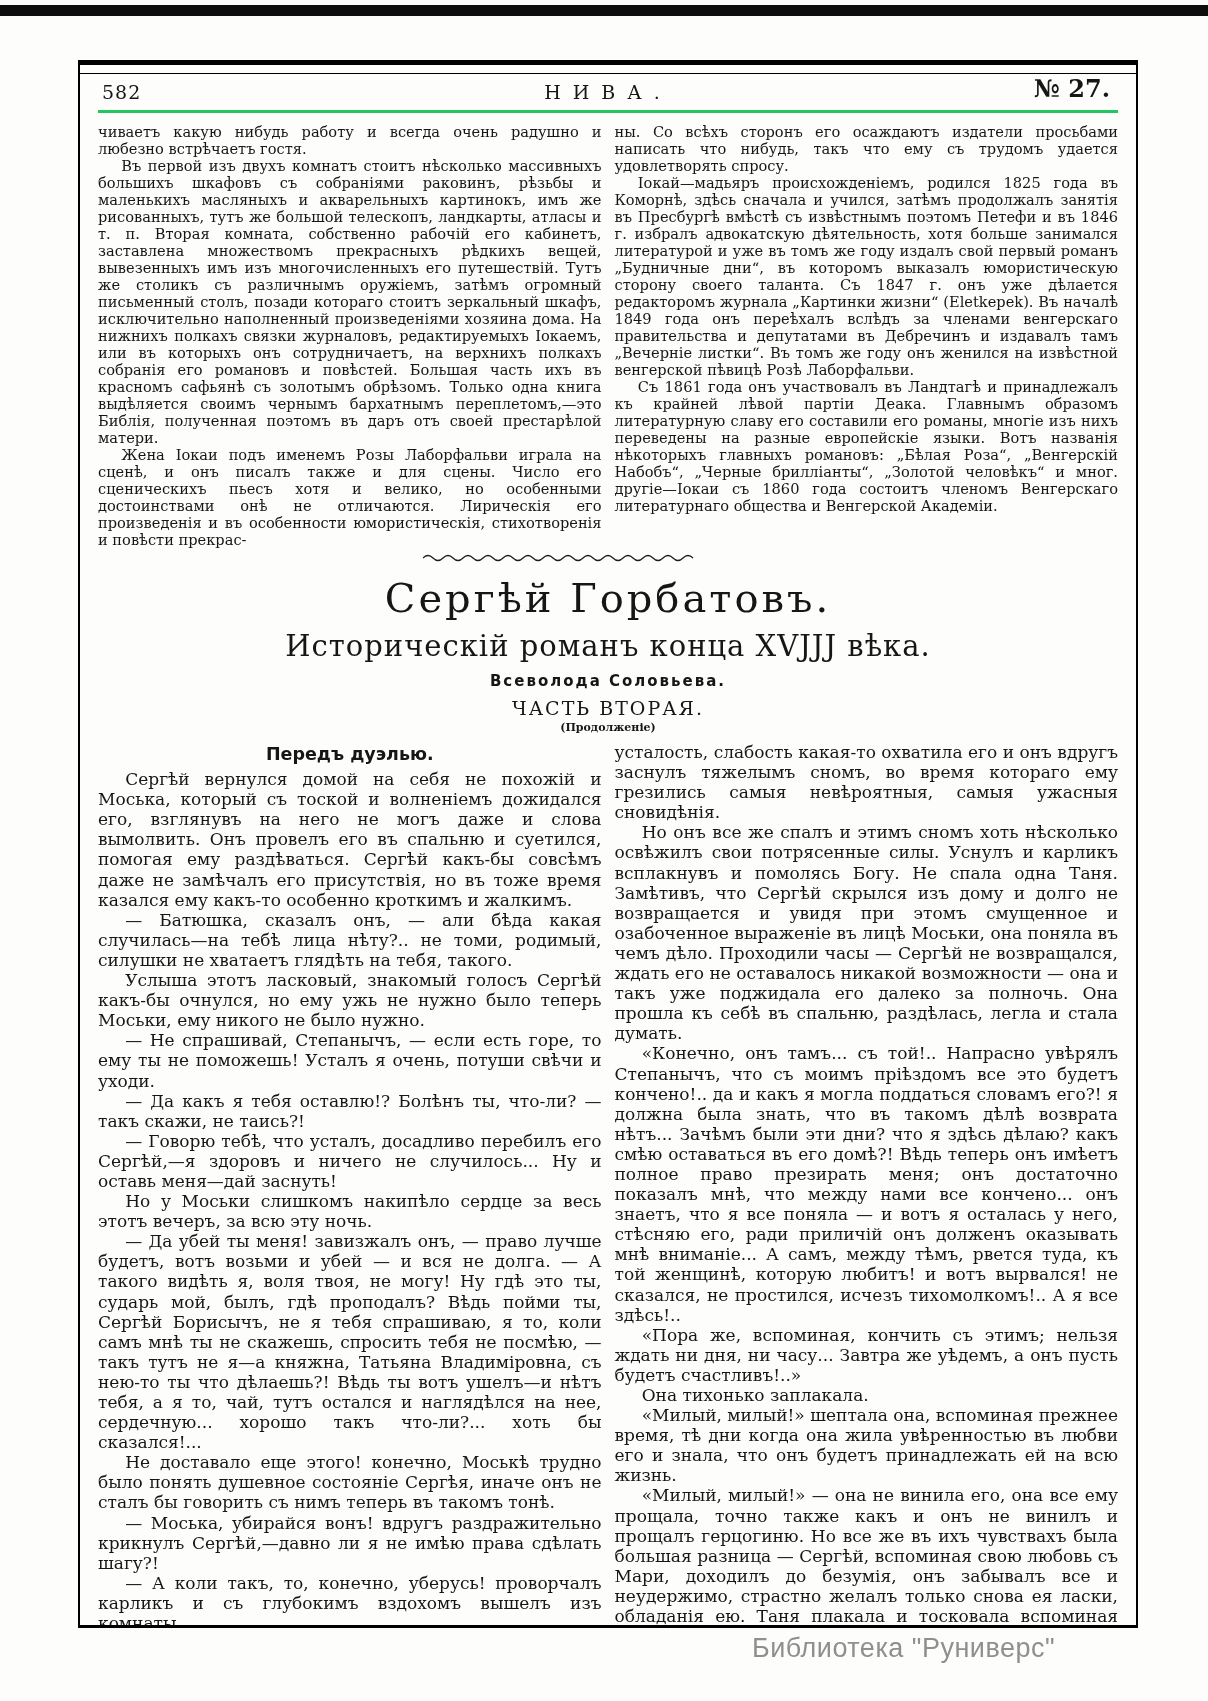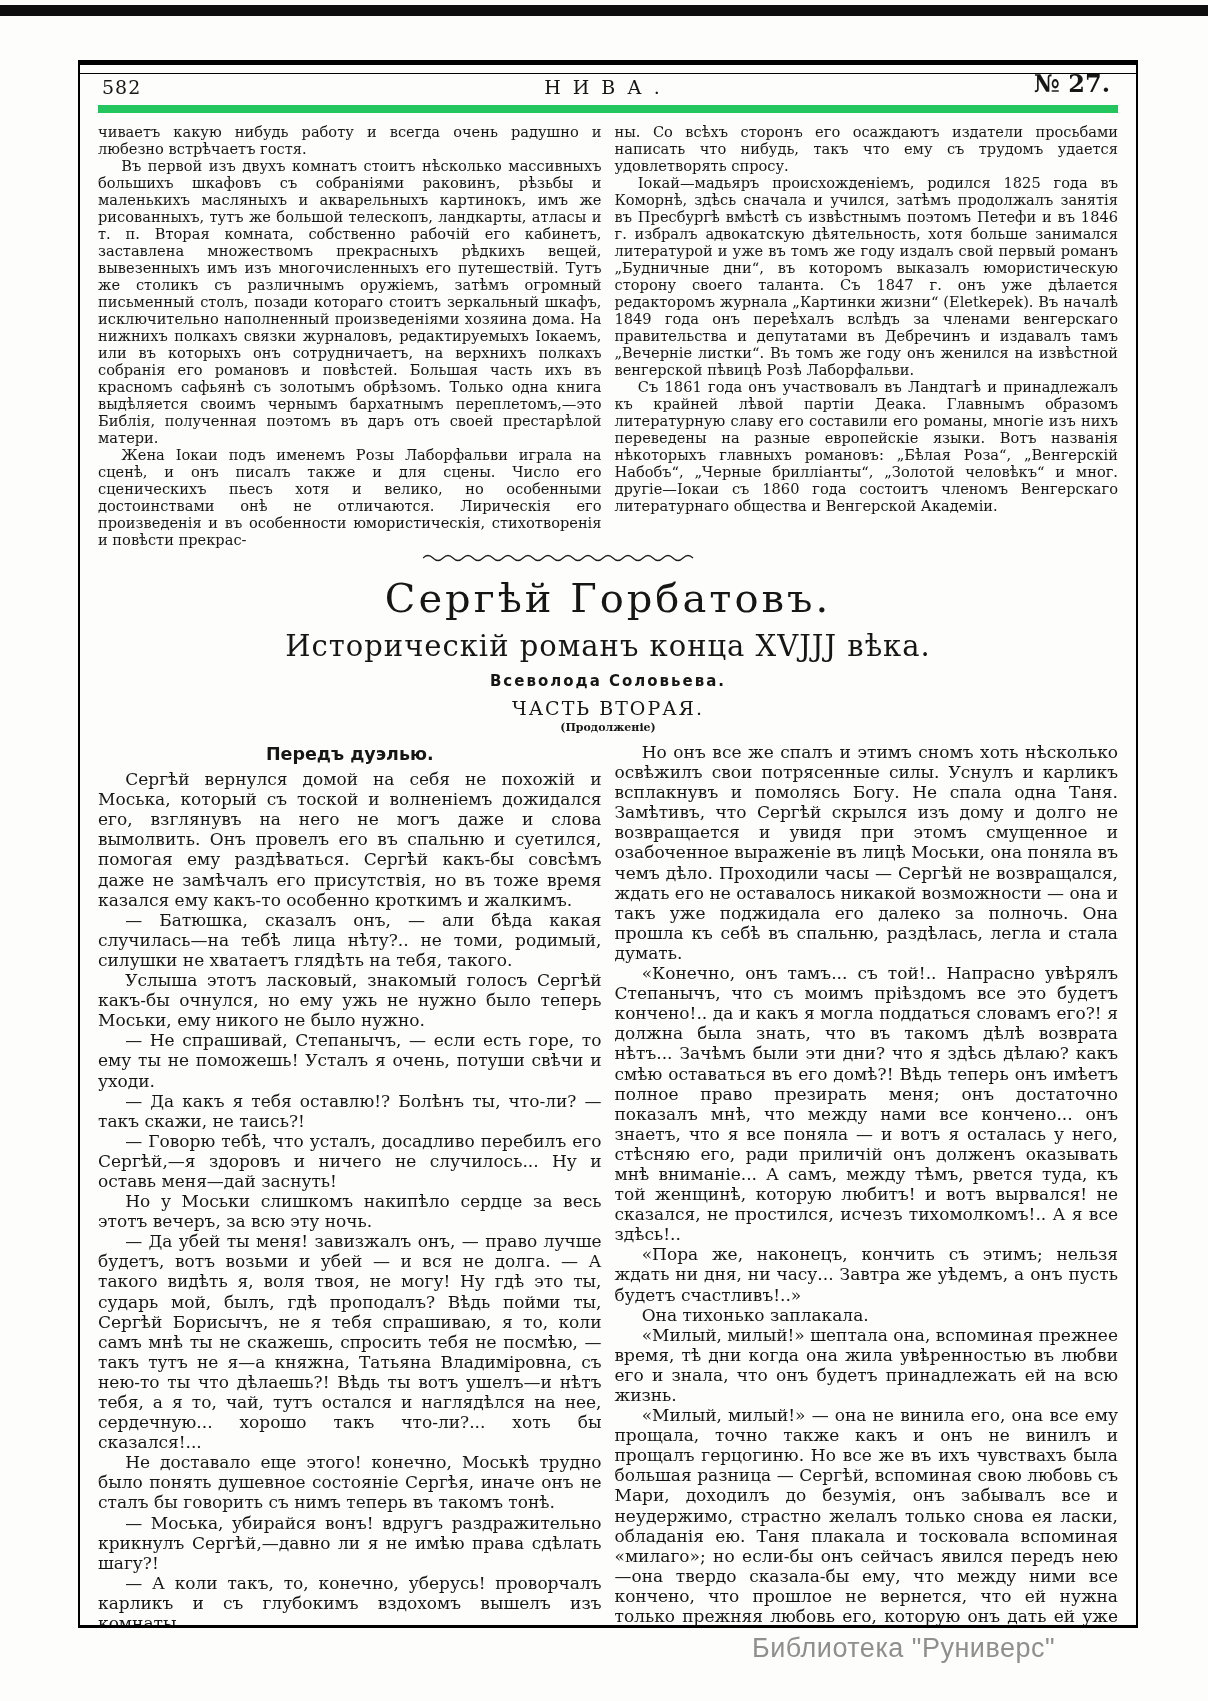--- a/index.html
+++ b/index.html
@@ -5,21 +5,21 @@
   html,body{margin:0;padding:0;}
   body{background:#ffffff;}
   .scan{position:relative;width:1208px;height:1701px;background:#fdfdfc;overflow:hidden;
         font-family:"DejaVu Serif", serif;color:#161616;}
   .top-band{position:absolute;top:5px;left:0;width:100%;height:11px;background:#0e0e0e;}
   .frame{position:absolute;top:60px;left:78px;width:1060px;height:1568px;box-sizing:border-box;
          border-top:5px solid #000;border-bottom:3px solid #000;
          border-left:2px solid #000;border-right:2px solid #000;
          padding:0 18px;overflow:hidden;}
   .frame::before{content:"";position:absolute;top:8px;left:0;right:0;height:1px;background:#000;}
-  .header{position:relative;height:48px;box-sizing:border-box;border-bottom:8px solid #22c55e;}
+  .header{position:relative;height:48px;box-sizing:border-box;border-bottom:3px solid #22c55e;}
   .pnum{position:absolute;left:4px;bottom:7px;font-size:19px;letter-spacing:1px;}
   .masthead{position:absolute;left:0;right:0;bottom:7px;text-align:center;
             font-size:19px;letter-spacing:12px;}
   .issue{position:absolute;right:8px;bottom:7px;font-size:24px;font-weight:bold;}
   .cols{display:flex;gap:13px;}
   .col{flex:1;min-width:0;}
   .top-section{margin-top:10px;}
   .top-col{font-size:14.6px;line-height:17px;}
   .para{margin:0;text-align:justify;}
   .ind{text-indent:1.6em;}
@@ -89,23 +89,24 @@
             <p class="para ind">— Да какъ я тебя оставлю!? Болѣнъ ты, что-ли? — такъ скажи, не таись?!</p>
             <p class="para ind">— Говорю тебѣ, что усталъ, досадливо перебилъ его Сергѣй,—я здоровъ и ничего не случилось... Ну и оставь меня—дай заснуть!</p>
             <p class="para ind">Но у Моськи слишкомъ накипѣло сердце за весь этотъ вечеръ, за всю эту ночь.</p>
             <p class="para ind">— Да убей ты меня! завизжалъ онъ, — право лучше будетъ, вотъ возьми и убей — и вся не долга. — А такого видѣть я, воля твоя, не могу! Ну гдѣ это ты, сударь мой, былъ, гдѣ проподалъ? Вѣдь пойми ты, Сергѣй Борисычъ, не я тебя спрашиваю, я то, коли самъ мнѣ ты не скажешь, спросить тебя не посмѣю, — такъ тутъ не я—а княжна, Татьяна Владиміровна, съ нею-то ты что дѣлаешь?! Вѣдь ты вотъ ушелъ—и нѣтъ тебя, а я то, чай, тутъ остался и наглядѣлся на нее, сердечную... хорошо такъ что-ли?... хоть бы сказался!...</p>
             <p class="para ind">Не доставало еще этого! конечно, Моськѣ трудно было понять душевное состояніе Сергѣя, иначе онъ не сталъ бы говорить съ нимъ теперь въ такомъ тонѣ.</p>
             <p class="para ind">— Моська, убирайся вонъ! вдругъ раздражительно крикнулъ Сергѣй,—давно ли я не имѣю права сдѣлать шагу?!</p>
             <p class="para ind">— А коли такъ, то, конечно, уберусь! проворчалъ карликъ и съ глубокимъ вздохомъ вышелъ изъ комнаты.</p>
           </div>
       </div>
       <div class="col novel-col">
+          <p class="para">усталость, слабость какая-то охватила его и онъ вдругъ заснулъ тяжелымъ сномъ, во время котораго ему грезились самыя невѣроятныя, самыя ужасныя сновидѣнія.</p>
           <p class="para ind">Но онъ все же спалъ и этимъ сномъ хоть нѣсколько освѣжилъ свои потрясенные силы. Уснулъ и карликъ всплакнувъ и помолясь Богу. Не спала одна Таня. Замѣтивъ, что Сергѣй скрылся изъ дому и долго не возвращается и увидя при этомъ смущенное и озабоченное выраженіе въ лицѣ Моськи, она поняла въ чемъ дѣло. Проходили часы — Сергѣй не возвращался, ждать его не оставалось никакой возможности — она и такъ уже поджидала его далеко за полночь. Она прошла къ себѣ въ спальню, раздѣлась, легла и стала думать.</p>
           <p class="para ind">«Конечно, онъ тамъ... съ той!.. Напрасно увѣрялъ Степанычъ, что съ моимъ пріѣздомъ все это будетъ кончено!.. да и какъ я могла поддаться словамъ его?! я должна была знать, что въ такомъ дѣлѣ возврата нѣтъ... Зачѣмъ были эти дни? что я здѣсь дѣлаю? какъ смѣю оставаться въ его домѣ?! Вѣдь теперь онъ имѣетъ полное право презирать меня; онъ достаточно показалъ мнѣ, что между нами все кончено... онъ знаетъ, что я все поняла — и вотъ я осталась у него, стѣсняю его, ради приличій онъ долженъ оказывать мнѣ вниманіе... А самъ, между тѣмъ, рвется туда, къ той женщинѣ, которую любитъ! и вотъ вырвался! не сказался, не простился, исчезъ тихомолкомъ!.. А я все здѣсь!..</p>
-          <p class="para ind">«Пора же, наконецъ, кончить съ этимъ; нельзя ждать ни дня, ни часу... Завтра же уѣдемъ, а онъ пусть будетъ счастливъ!..»</p>
+          <p class="para ind">«Пора же, вспоминая, кончить съ этимъ; нельзя ждать ни дня, ни часу... Завтра же уѣдемъ, а онъ пусть будетъ счастливъ!..»</p>
           <p class="para ind">Она тихонько заплакала.</p>
           <p class="para ind">«Милый, милый!» шептала она, вспоминая прежнее время, тѣ дни когда она жила увѣренностью въ любви его и знала, что онъ будетъ принадлежать ей на всю жизнь.</p>
           <p class="para ind">«Милый, милый!» — она не винила его, она все ему прощала, точно также какъ и онъ не винилъ и прощалъ герцогиню. Но все же въ ихъ чувствахъ была большая разница — Сергѣй, вспоминая свою любовь съ Мари, доходилъ до безумія, онъ забывалъ все и неудержимо, страстно желалъ только снова ея ласки, обладанія ею. Таня плакала и тосковала вспоминая «милаго»; но если-бы онъ сейчасъ явился передъ нею—она твердо сказала-бы ему, что между ними все кончено, что прошлое не вернется, что ей нужна только прежняя любовь его, которую онъ дать ей уже не можетъ. Малѣйшая</p>
         </div>
     </div>
 
   </div>
 
   <div class="watermark">Библиотека "Руниверс"</div>
 </div>

